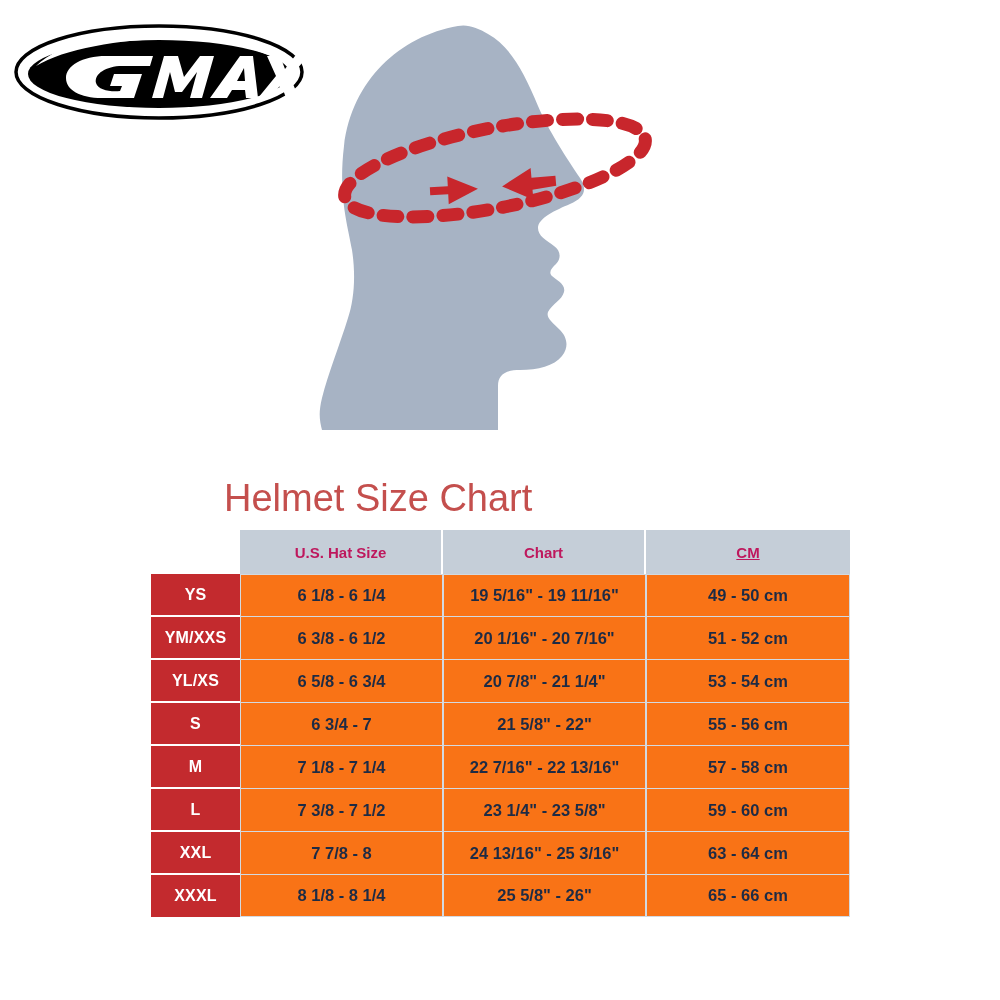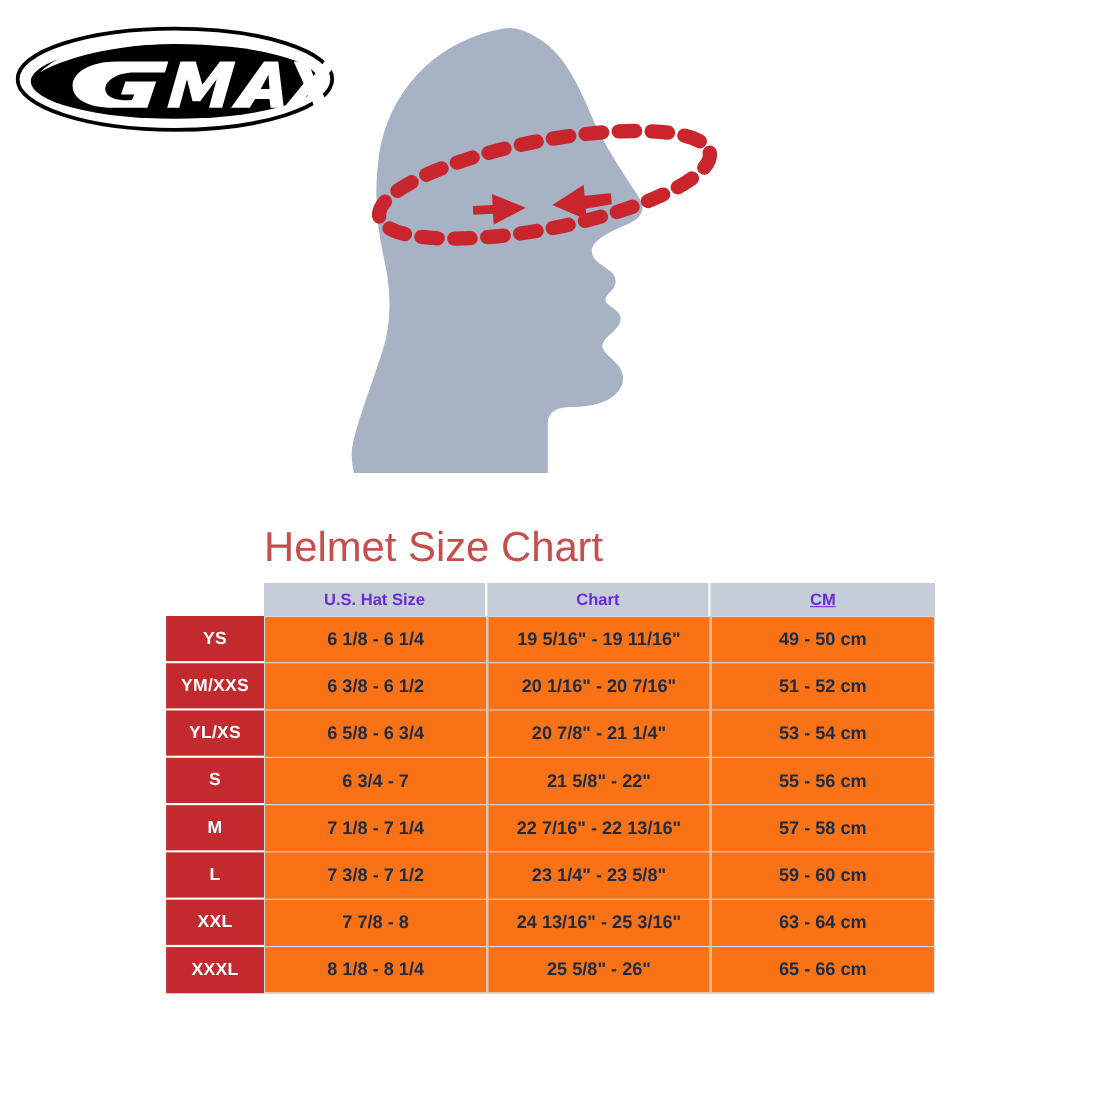--- a/index.html
+++ b/index.html
@@ -29,21 +29,21 @@
     position: absolute;
     left: 280px;
     top: 18px;
     width: 450px;
     height: 420px;
   }
 
   
   #chart-title {
     position: absolute;
-    left: 240px;
+    left: 224px;
     top: 477px;
     font-size: 38px;
     font-weight: 400;
     color: #c44f4d;
     letter-spacing: 0px;
     white-space: nowrap;
   }
 
   
   #size-table {
@@ -67,23 +67,23 @@
     height: 41px;
     vertical-align: middle;
     text-align: center;
     font-size: 16px;
     color: #1d2b45;
     font-weight: bold;
   }
 
   #size-table thead th {
     background: #c5ced8;
-    height: 30px;
+    height: 44px;
     font-size: 15px;
-    color: #6d28d9;
+    color: #be185d;
     border-right: 2px solid #ffffff;
   }
   #size-table thead th.corner {
     background: #ffffff;
     border-right: none;
   }
   #size-table thead th.last { border-right: none; text-decoration: underline; }
 
   #size-table tbody td.size-cell {
     background: #c32a2e;

